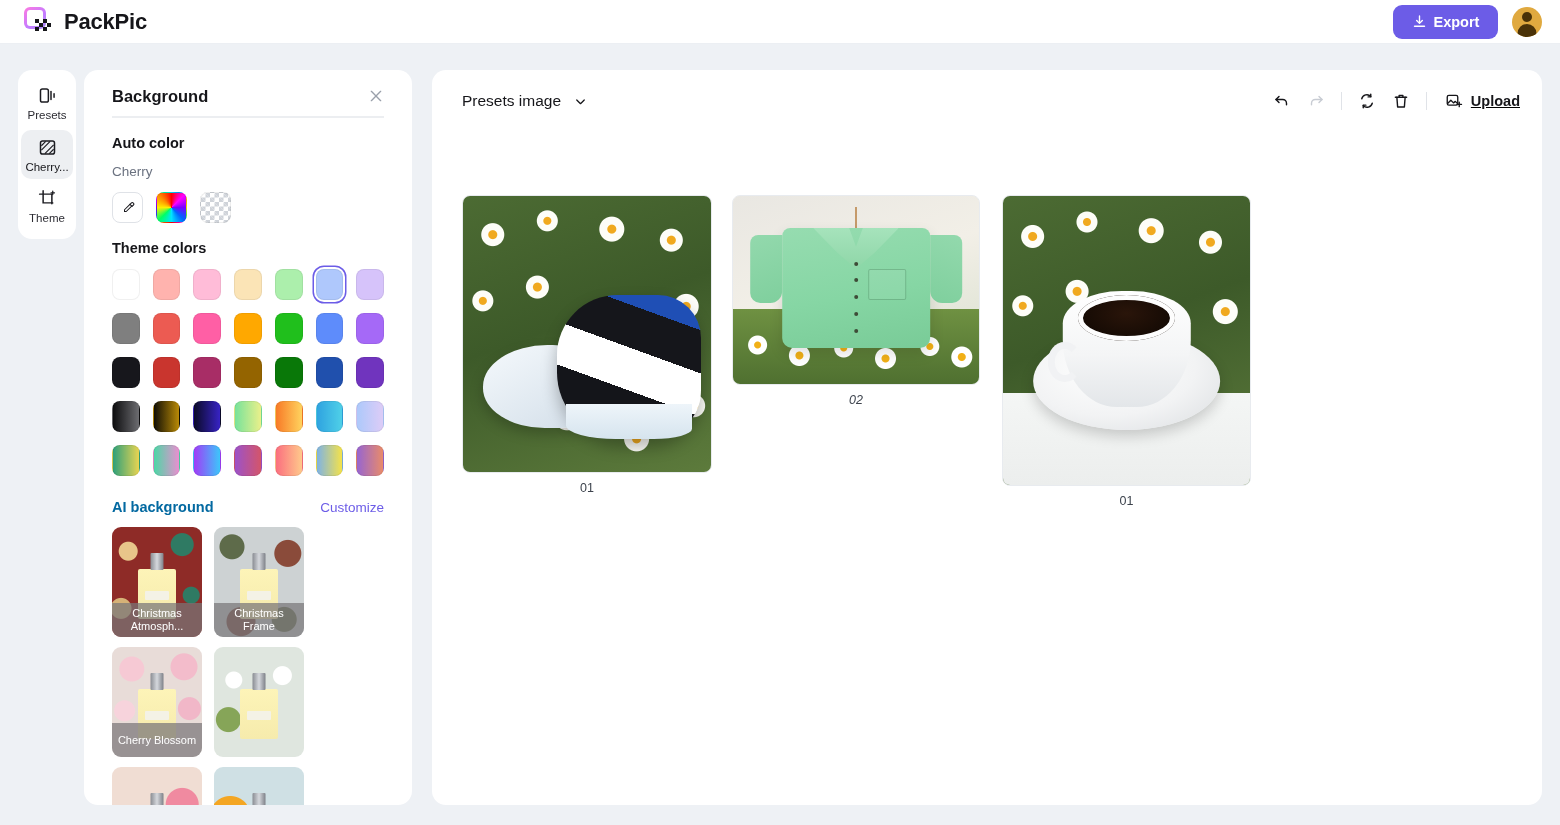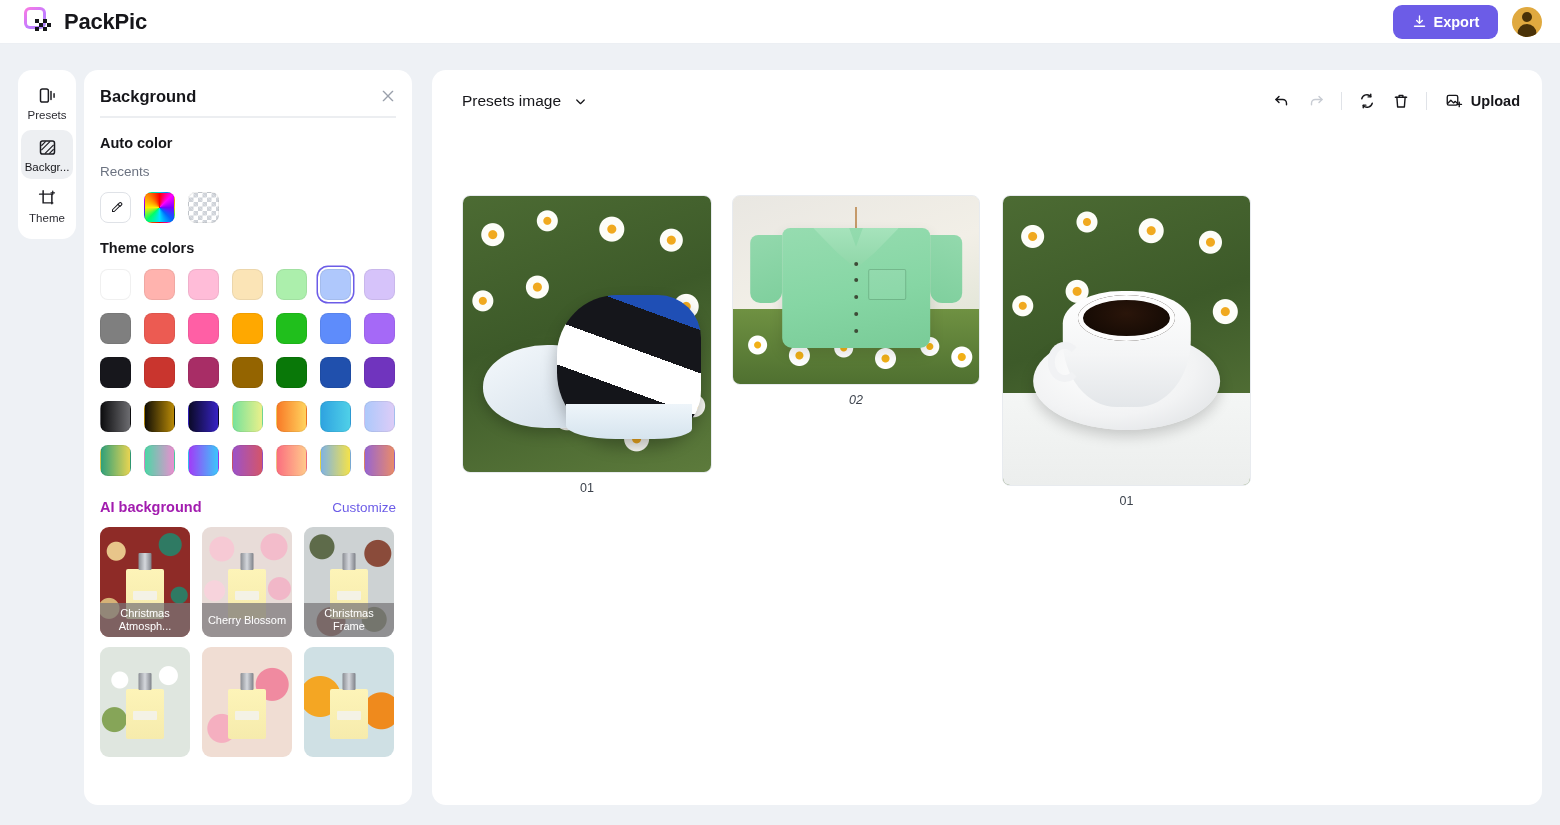--- a/index.html
+++ b/index.html
@@ -61,21 +61,21 @@
   }
   .rail-item.active { background: #edeff2; }
   .rail-label { font-size: 11.5px; color: #2b2b32; line-height: 1.1; }
   .rail-item.active .rail-label { color: #16161a; }
 
   
   .panel {
     position: absolute; left: 84px; top: 70px; width: 328px; height: 735px;
     background: #fff; border-radius: 14px; overflow: hidden;
   }
-  .panel-inner { padding: 0 16px; height: 100%; overflow: hidden; position: relative; border-radius: 22px; }
+  .panel-inner { padding: 0 28px; height: 100%; overflow: hidden; position: relative; border-radius: 22px; }
   .panel-head {
     display: flex; align-items: center; height: 46px; padding-top: 6px;
   }
   .panel-title { font-size: 16.5px; font-weight: bold; color: #16161a; }
   .panel-close { margin-left: auto; cursor: pointer; color: #9aa0ab; line-height: 0; }
   .divider { height: 1px; background: #eceef1; }
 
   .row-toggle { display: flex; align-items: center; height: 64px; }
   .row-label { font-size: 14.5px; font-weight: bold; color: #16161a; }
   .toggle {
@@ -111,21 +111,21 @@
 
   .theme-grid { margin-top: 13px; display: flex; flex-direction: column; gap: 13px; }
   .theme-line { display: flex; gap: 13px; }
   .cell {
     width: 31px; height: 31px; border-radius: 8px; cursor: pointer;
     border: 1px solid rgba(0,0,0,0.06); position: relative;
   }
   .cell.selected { box-shadow: 0 0 0 2px #fff, 0 0 0 3.5px #6c5ce7; }
 
   .ai-head { display: flex; align-items: baseline; margin-top: 23px; }
-  .ai-title { font-size: 14.5px; font-weight: bold; color: #a21caf; }
+  .ai-title { font-size: 14.5px; font-weight: bold; color: #0369a1; }
   .link { margin-left: auto; font-size: 13.5px; color: #6c5ce7; cursor: pointer; }
 
   .ai-grid { margin-top: 12px; display: flex; flex-wrap: wrap; gap: 10px 12px; }
   .ai-card {
     width: 90px; height: 110px; border-radius: 9px; overflow: hidden;
     position: relative; cursor: pointer;
   }
   .ai-card .bottle {
     position: absolute; left: 50%; transform: translateX(-50%); bottom: 18px;
     width: 38px; height: 50px; background: linear-gradient(#fdf4b8,#f6ebac);
@@ -191,21 +191,21 @@
   }
 
   
   .canvas {
     position: absolute; left: 432px; top: 70px; width: 1110px; height: 735px;
     background: #fff; border-radius: 14px;
   }
   .canvas-bar { display: flex; align-items: center; height: 62px; padding: 0 22px 0 30px; }
   .doc-title { font-size: 15.5px; color: #16161a; }
   .chev { margin-left: 12px; color: #16161a; line-height: 0; cursor: pointer; }
-  .canvas-tools { margin-left: auto; display: flex; align-items: flex-start; gap: 16px; }
+  .canvas-tools { margin-left: auto; display: flex; align-items: flex-start; gap: 16px; text-decoration: underline; }
   .tool { cursor: pointer; line-height: 0; color: #16161a; }
   .tool.disabled { color: #c8ccd3; cursor: default; }
   .tool-sep { width: 1px; height: 18px; background: #e0e3e8; }
   .upload-btn {
     display: flex; align-items: center; gap: 8px; font-size: 14.5px;
     font-weight: bold; color: #16161a; cursor: pointer; margin-left: 2px;
   }
 
   .thumbs { position: relative; padding: 0 30px; }
   .thumb { position: absolute; }
@@ -395,21 +395,21 @@
     </span>
     <span class="rail-label">Presets</span>
   </div>
   <div class="rail-item active">
     <span style="line-height:0">
       <svg width="21" height="21" viewBox="0 0 24 24" fill="none" stroke="#1b1b20" stroke-width="1.7">
         <rect x="4" y="4.5" width="16" height="15" rx="2.4"></rect>
         <path d="M5 15 15 5M9 19 19 9M5 10 10 5M14 19 19 14" stroke-width="1.3"></path>
       </svg>
     </span>
-    <span class="rail-label">Backgr...</span>
+    <span class="rail-label">Cherry...</span>
   </div>
   <div class="rail-item">
     <span style="line-height:0">
       <svg width="21" height="21" viewBox="0 0 24 24" fill="none" stroke="#1b1b20" stroke-width="1.7" stroke-linecap="round">
         <path d="M7 3v14h11"></path>
           <path d="M3 7h14v11"></path>
           <path d="M18 3.5v4M16 5.5h4" stroke-width="1.4"></path>
       </svg>
     </span>
     <span class="rail-label">Theme</span>
@@ -424,21 +424,21 @@
         <svg width="16" height="16" viewBox="0 0 24 24" fill="none" stroke="#9aa0ab" stroke-width="2" stroke-linecap="round">
           <path d="M5 5l14 14M19 5L5 19"></path>
         </svg>
       </div>
     </div>
     <div class="divider"></div>
 
     <div class="divider"></div>
 
     <div class="section-title">Auto color</div>
-    <div class="sub-title">Recents</div>
+    <div class="sub-title">Cherry</div>
     <div class="swatch-row">
       <div class="sw sw-eyedropper">
         <span style="line-height:0">
           <svg width="14" height="14" viewBox="0 0 24 24" fill="none" stroke="#1b1b20" stroke-width="1.8" stroke-linecap="round" stroke-linejoin="round">
             <path d="M17.5 3.5a2.6 2.6 0 0 1 3.7 3.7l-2.2 2.2-3.7-3.7z"></path>
             <path d="M15.3 5.7 6 15v3h3l9.3-9.3"></path>
           </svg>
         </span>
       </div>
       <div class="sw sw-wheel"></div>
@@ -496,27 +496,27 @@
 
     <div class="ai-head">
       <div class="ai-title">AI background</div>
       <div class="link">Customize</div>
     </div>
     <div class="ai-grid" id="ai-grid">
         <div class="ai-card bg-xmas">
           <div class="bottle"></div>
           <div class="ai-caption">Christmas Atmosph...</div>
         </div>
+        <div class="ai-card bg-frame">
+          <div class="bottle"></div>
+          <div class="ai-caption">Christmas Frame</div>
+        </div>
         <div class="ai-card bg-cherry">
           <div class="bottle"></div>
           <div class="ai-caption">Cherry Blossom</div>
-        </div>
-        <div class="ai-card bg-frame">
-          <div class="bottle"></div>
-          <div class="ai-caption">Christmas Frame</div>
         </div>
         <div class="ai-card bg-daisy2">
           <div class="bottle"></div>
         </div>
         <div class="ai-card bg-pinkflower">
           <div class="bottle"></div>
         </div>
         <div class="ai-card bg-sunflower">
           <div class="bottle"></div>
         </div>

